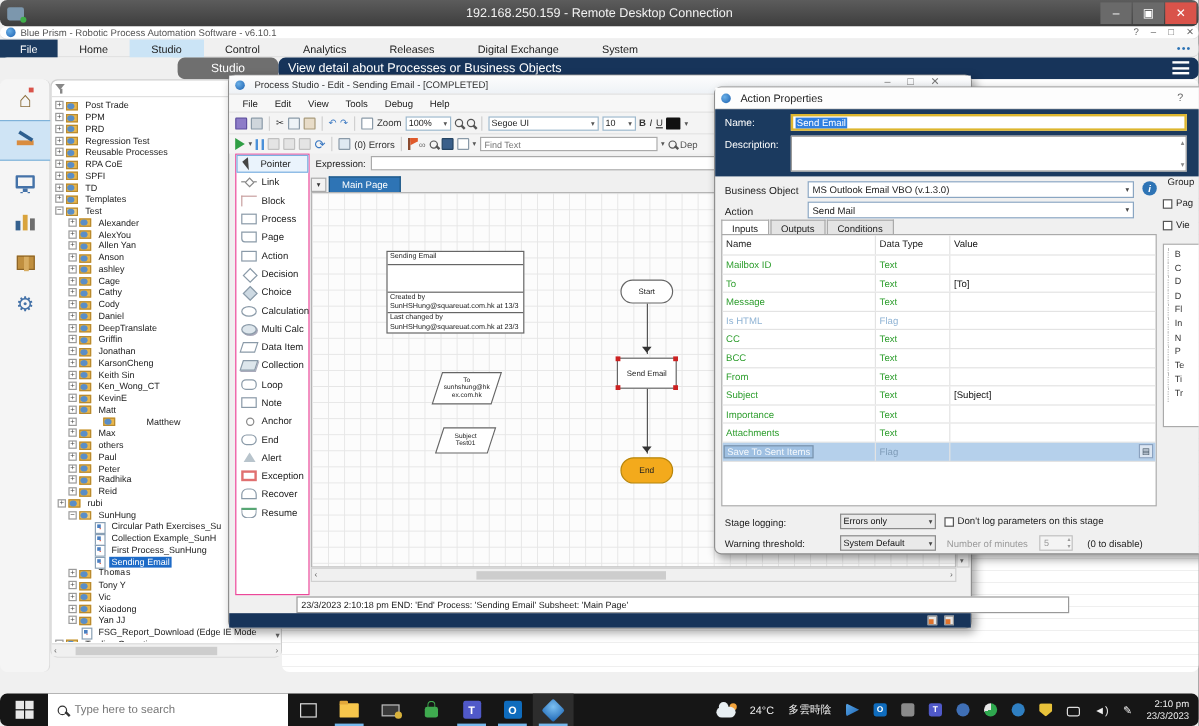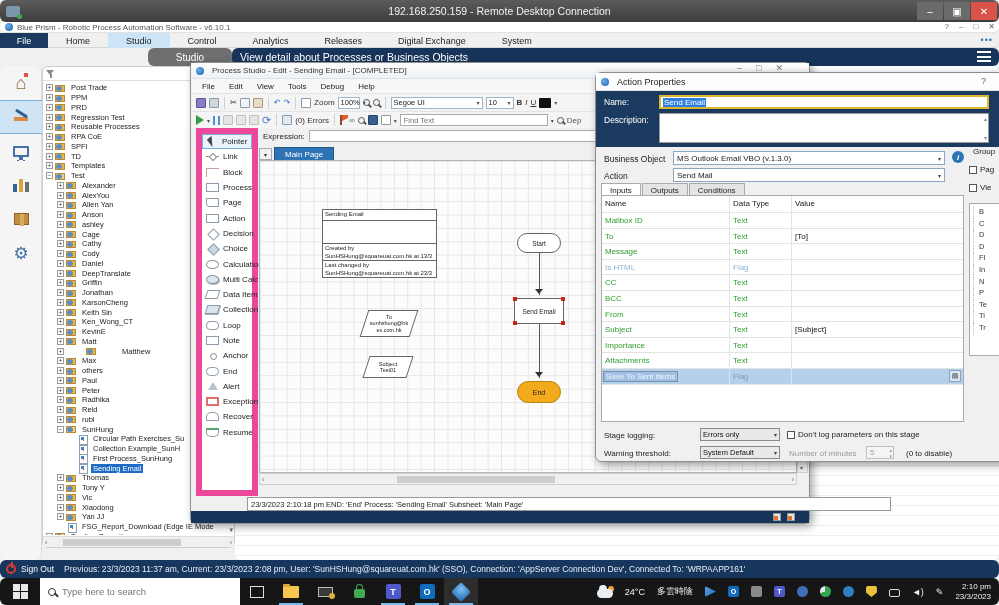--- a/index.html
+++ b/index.html
@@ -94,21 +94,21 @@
   .combo { height:12px; background:#fff; border:1px solid #9db8cc; font-size:7.5px; color:#222; display:flex; align-items:center; padding:0 2px; justify-content:space-between; }
   .combo .car { font-size:6px; color:#555; margin-left:3px; }
   .mag { width:7px; height:7px; border:1.5px solid #555; border-radius:50%; position:relative; flex:none; }
   .mag::after { content:""; position:absolute; width:4px; height:1.5px; background:#555; transform:rotate(45deg); right:-3px; bottom:-1px; }
   .play-tri { width:0; height:0; border-left:8px solid #2f9e44; border-top:5px solid transparent; border-bottom:5px solid transparent; flex:none; }
   .pause-gl { width:7px; height:9px; border-left:2.5px solid #4a90d9; border-right:2.5px solid #4a90d9; flex:none; }
   .flag-gl { width:2px; height:10px; background:#8a4a2f; position:relative; flex:none; margin-right:4px; }
   .flag-gl::after { content:""; position:absolute; left:2px; top:0; border-top:3px solid #e05a2b; border-bottom:3px solid transparent; border-left:6px solid #e05a2b; }
   .find-input { width:148px; height:12px; border:1px solid #aaa; background:#fff; font-size:7.5px; color:#555; padding:0 3px; font-family:"Liberation Sans",sans-serif; }
 
-  .toolbox { position:absolute; left:5px; top:65px; width:62px; height:368px; background:#fff; border:6px solid #ec4899; }
+  .toolbox { position:absolute; left:5px; top:65px; width:62px; height:368px; background:#fff; border:1px solid #ec4899; }
   .tbrow { display:flex; align-items:center; height:15.3px; padding-left:4px; font-size:8px; color:#222; white-space:nowrap; }
   .tbrow.sel { border:1px solid #7ab0e0; background:#eaf3fc; }
   .tbi { width:13px; height:9px; margin-right:4px; flex:none; border:1px solid #8a9aa8; background:#fff; }
   .tbi.pointer { border:none; width:0; height:0; border-top:9px solid #444; border-right:6px solid transparent; background:none; transform:rotate(-38deg); margin-left:2px; margin-right:7px; }
   .tbi.link { border:none; border-top:1px solid #888; height:1px; position:relative; }
   .tbi.link::before { content:""; position:absolute; left:4px; top:-3px; width:4px; height:4px; border:1px solid #888; background:#fff; transform:rotate(45deg); }
   .tbi.block { border:1px solid #c9a0a0; border-right:none; border-bottom:none; }
   .tbi.page { border-radius:0 0 0 3px; }
   .tbi.decision, .tbi.choice { border:none; background:none; position:relative; }
   .tbi.decision::before, .tbi.choice::before { content:""; position:absolute; left:3px; top:1px; width:7px; height:7px; border:1px solid #8a9aa8; background:#fff; transform:rotate(45deg); }
@@ -530,21 +530,21 @@
           <span class="ti folder"></span>
           <span class="tlabel">Radhika</span>
         </div>
 
         <div class="trow" style="padding-left: 14px;">
           <span class="exp plus"></span>
           <span class="ti folder"></span>
           <span class="tlabel">Reid</span>
         </div>
 
-        <div class="trow" style="padding-left: 14px;">
+        <div class="trow" style="padding-left: 5px;">
           <span class="exp plus"></span>
           <span class="ti folder"></span>
           <span class="tlabel">rubi</span>
         </div>
 
         <div class="trow" style="padding-left: 14px;">
           <span class="exp minus"></span>
           <span class="ti folder-open"></span>
           <span class="tlabel">SunHung</span>
         </div>
@@ -566,21 +566,21 @@
           <span class="ti proc"></span>
           <span class="tlabel">First Process_SunHung</span>
         </div>
 
         <div class="trow sel" style="padding-left: 25px;">
           <span class="exp none"></span>
           <span class="ti proc"></span>
           <span class="tlabel">Sending Email</span>
         </div>
 
-        <div class="trow" style="padding-left: 14px;">
+        <div class="trow" style="padding-left: 14px; font-family: Liberation Mono, monospace;">
           <span class="exp plus"></span>
           <span class="ti folder"></span>
           <span class="tlabel">Thomas</span>
         </div>
 
         <div class="trow" style="padding-left: 14px;">
           <span class="exp plus"></span>
           <span class="ti folder"></span>
           <span class="tlabel">Tony Y</span>
         </div>
@@ -649,21 +649,21 @@
       <span class="sep"></span>
       <span class="tlabel-sm">✂</span>
       <span class="tico" style="background:#eef3f7;border:1px solid #8a9aa8"></span>
       <span class="tico" style="background:#e8dcc8;border:1px solid #a89a7a"></span>
       <span class="sep"></span>
       <span class="tlabel-sm" style="color:#3a78c2">↶</span>
       <span class="tlabel-sm" style="color:#3a78c2">↷</span>
       <span class="sep"></span>
       <span class="tico" style="background:#fff;border:1px solid #8a9aa8"></span>
       <span class="tlabel-sm">Zoom</span>
-      <span class="combo" style="width:22px">
+      <span class="combo" style="width:38px">
           <span>100%</span>
           <span class="car">▾</span>
         </span>
       <span class="mag"></span>
       <span class="mag"></span>
       <span class="sep"></span>
       <span class="combo" style="width:92px">
           <span>Segoe UI</span>
           <span class="car">▾</span>
         </span>
@@ -1038,25 +1038,20 @@
         <span class="car">▾</span>
       </span>
     <span class="ap-row-lbl gray" style="left:193px;top:376px">Number of minutes</span>
     <span class="spinner" style="left:270px;top:373px">
         <span>5</span>
         <span class="ud">▴<br>▾</span>
       </span>
     <span class="ap-row-lbl" style="left:310px;top:376px">(0 to disable)</span>
   </div>
 
-  <div class="abs signout-bar">
-    <span class="pwr"></span>
-    <span class="so-label">Sign Out</span>
-    <span class="so-info">Previous: 23/3/2023 11:37 am, Current: 23/3/2023 2:08 pm, User: 'SunHSHung@squareuat.com.hk' (SSO), Connection: 'AppServer Connection Dev', Connected To: 'WRPAAPP161'</span>
-  </div>
 
   <div class="abs taskbar">
     <div class="tb-start">
         <span class="win-logo">
           <i></i>
           <i></i>
           <i></i>
           <i></i>
         </span>
       </div>

